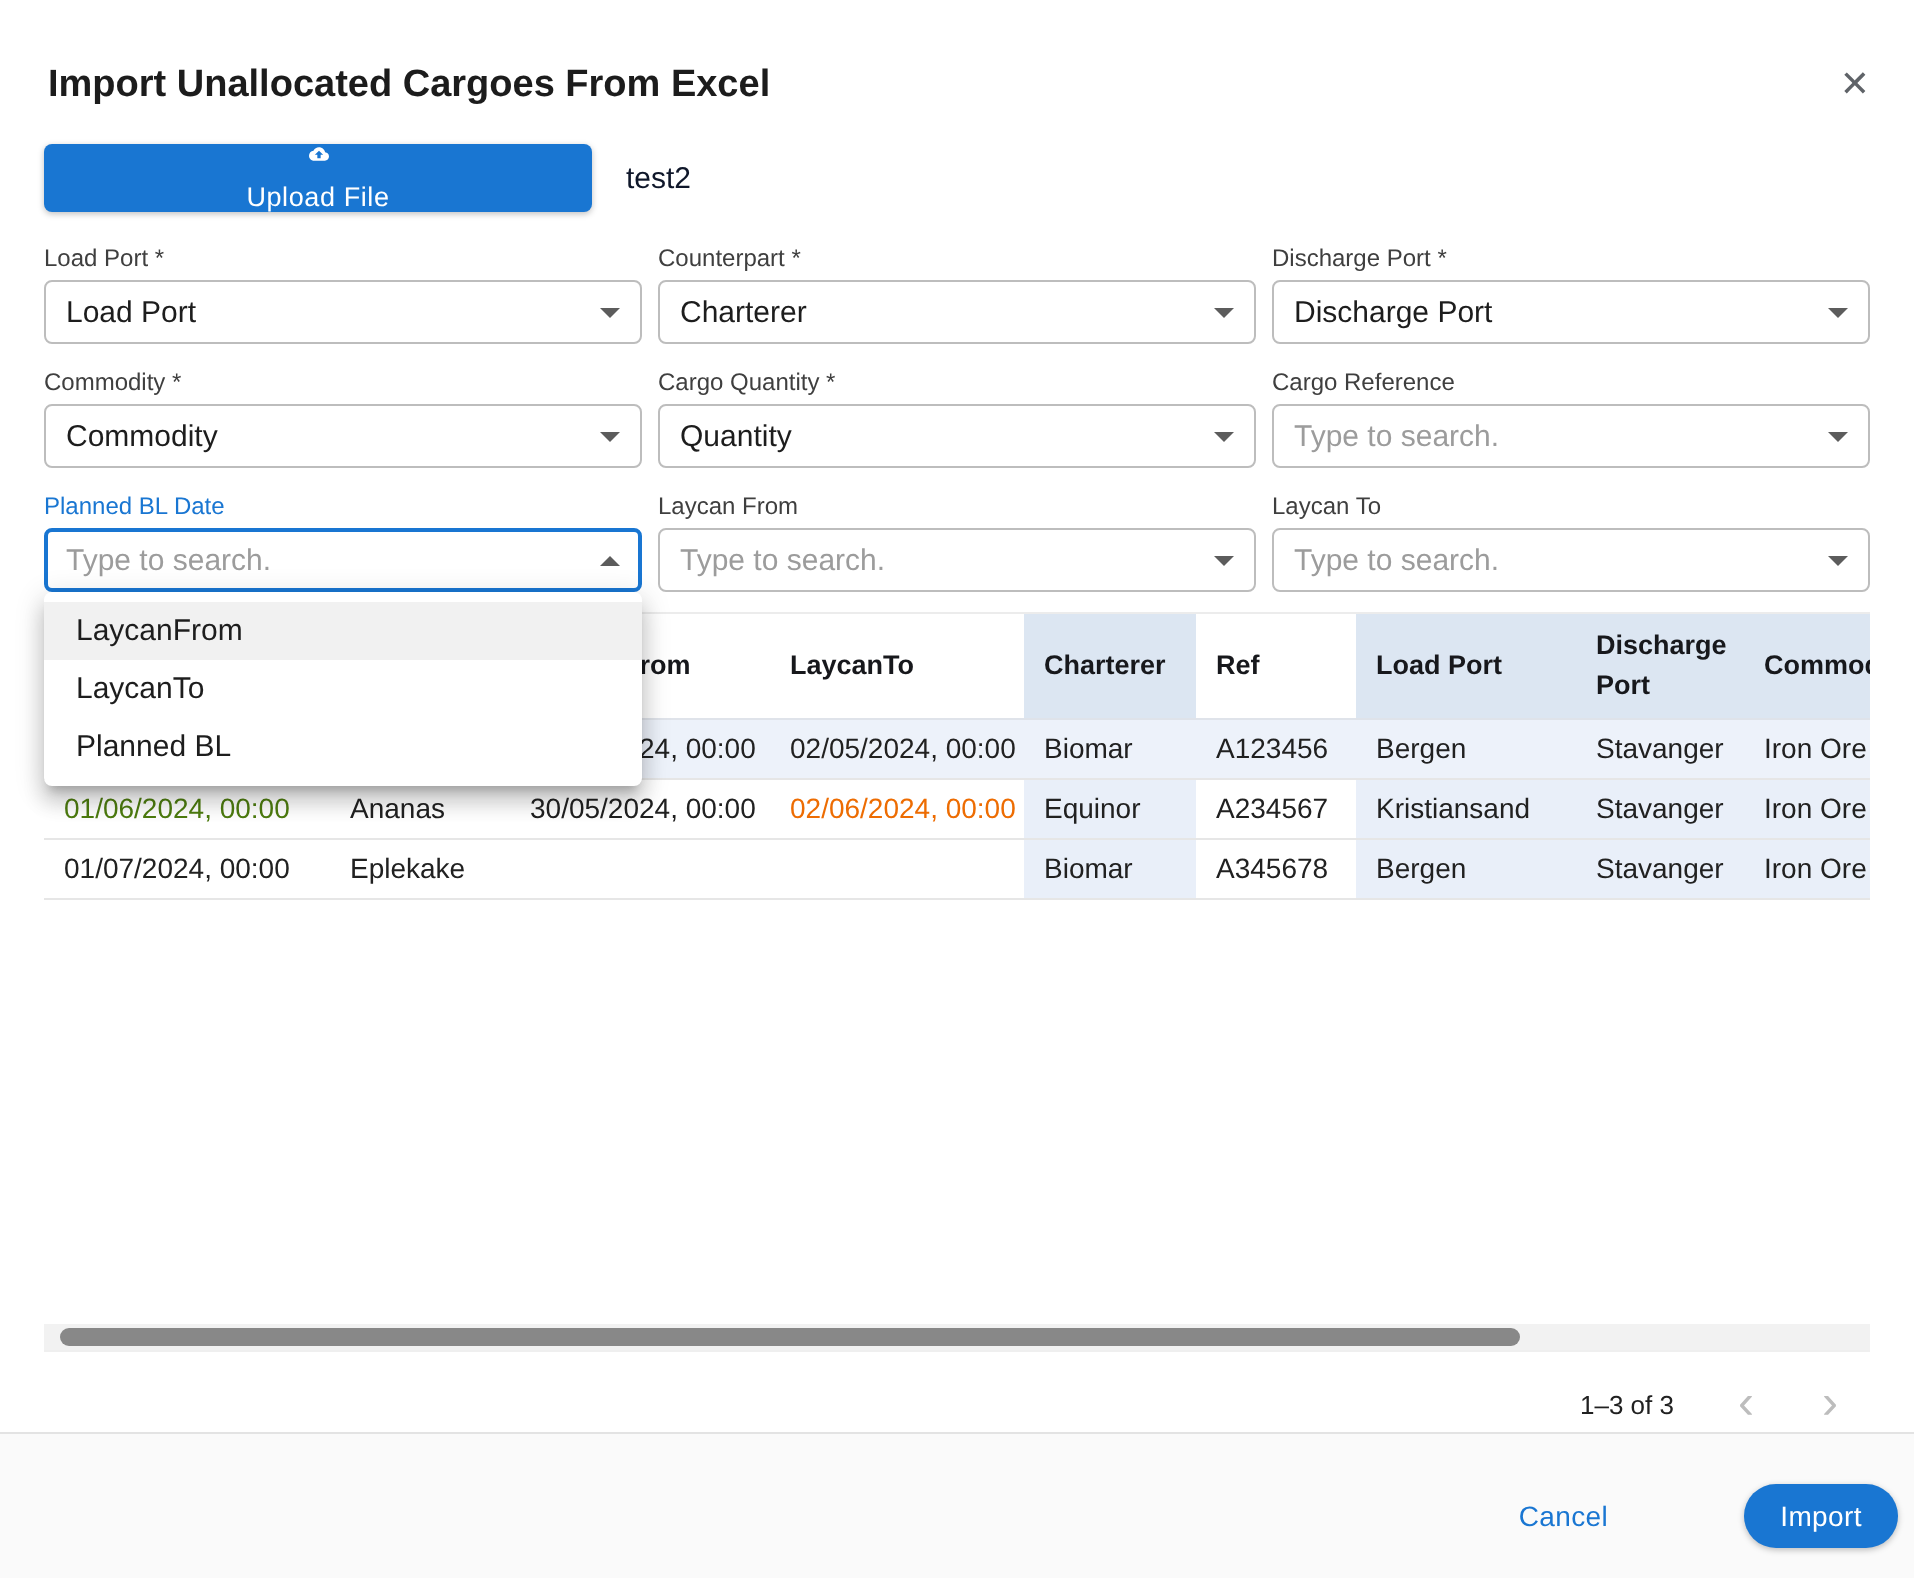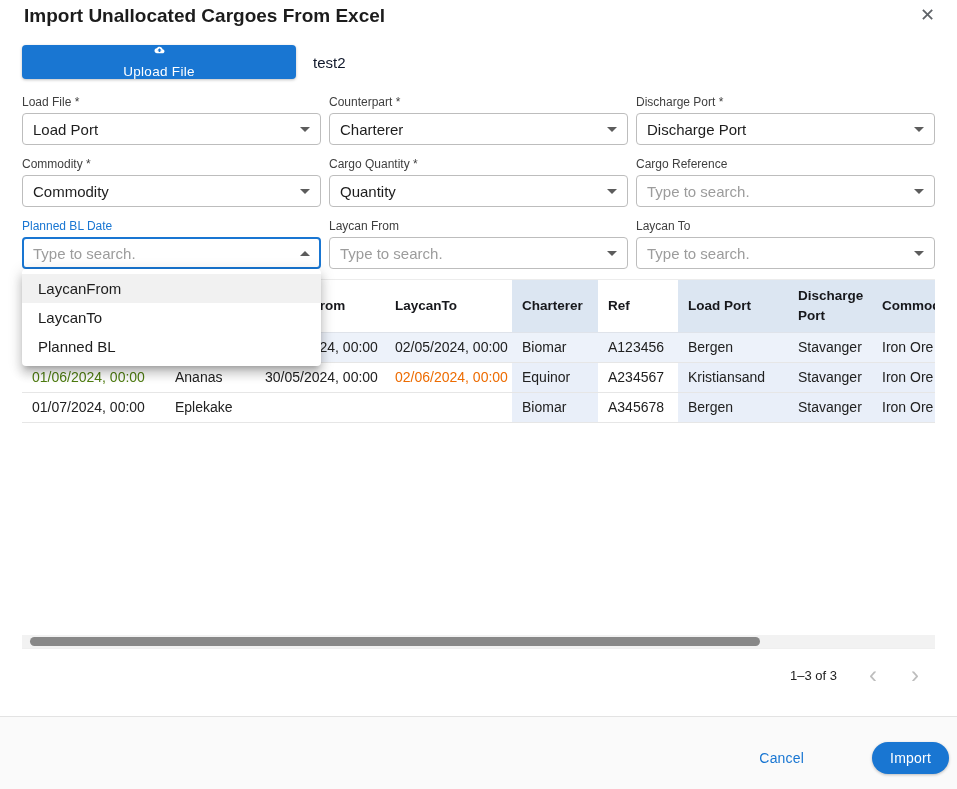--- a/index.html
+++ b/index.html
@@ -6,21 +6,21 @@
   html,body { width: 957px; height: 789px; }
   body {
     font-family: "Liberation Sans", sans-serif;
     background: #ffffff;
     color: #212121;
     position: relative;
     overflow: hidden;
   }
 
   
-  .dialog-title-row { display: flex; justify-content: space-between; align-items: flex-start; padding: 3px 20px 0 24px; }
+  .dialog-title-row { display: flex; justify-content: space-between; align-items: flex-start; padding: 30px 20px 0 24px; }
   .title { font-size: 19px; font-weight: 600; color: #1c1c1c; line-height: 26px; }
   .close-btn { background: none; border: none; font-size: 18px; color: #5f6368; cursor: pointer; line-height: 20px; padding: 2px; }
 
   
   .upload-row { display: flex; align-items: center; padding: 16px 24px 0 22px; }
   .upload-btn {
     width: 274px; height: 34px; background: #1976d2; color: #fff; border: none; border-radius: 4px;
     display: flex; align-items: center; justify-content: center; gap: 9px;
     font-family: inherit; font-size: 13.5px; font-weight: 500; letter-spacing: .3px; cursor: pointer;
     box-shadow: 0 1px 3px rgba(0,0,0,.25);
@@ -107,21 +107,21 @@
         <path d="M19.35 10.04C18.67 6.59 15.64 4 12 4 9.11 4 6.6 5.64 5.35 8.04 2.34 8.36 0 10.91 0 14c0 3.31 2.69 6 6 6h13c2.76 0 5-2.24 5-5 0-2.64-2.05-4.78-4.65-4.96zM14 13v4h-4v-4H7l5-5 5 5h-3z"></path>
       </svg>
     <span>Upload File</span>
   </button>
   <span class="file-name">test2</span>
 </div>
 
 <div class="form-grid">
 
   <div class="field">
-    <div class="field-label">Load File *</div>
+    <div class="field-label">Load Port *</div>
     <div class="control">
       <span class="value">Load Port</span>
       <span class="caret"></span>
     </div>
   </div>
 
   <div class="field">
     <div class="field-label">Counterpart *</div>
     <div class="control">
       <span class="value">Charterer</span>

